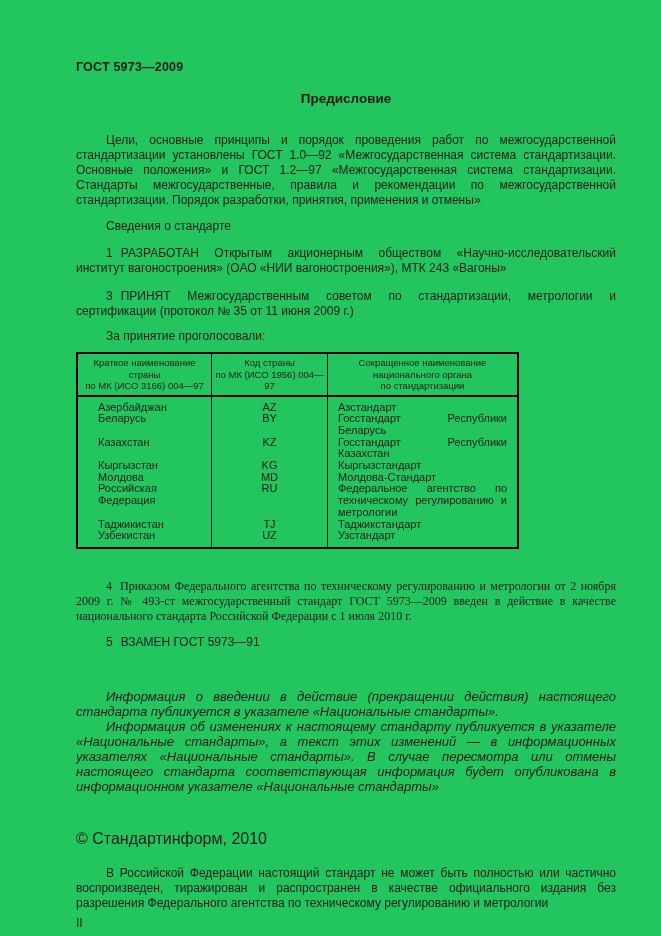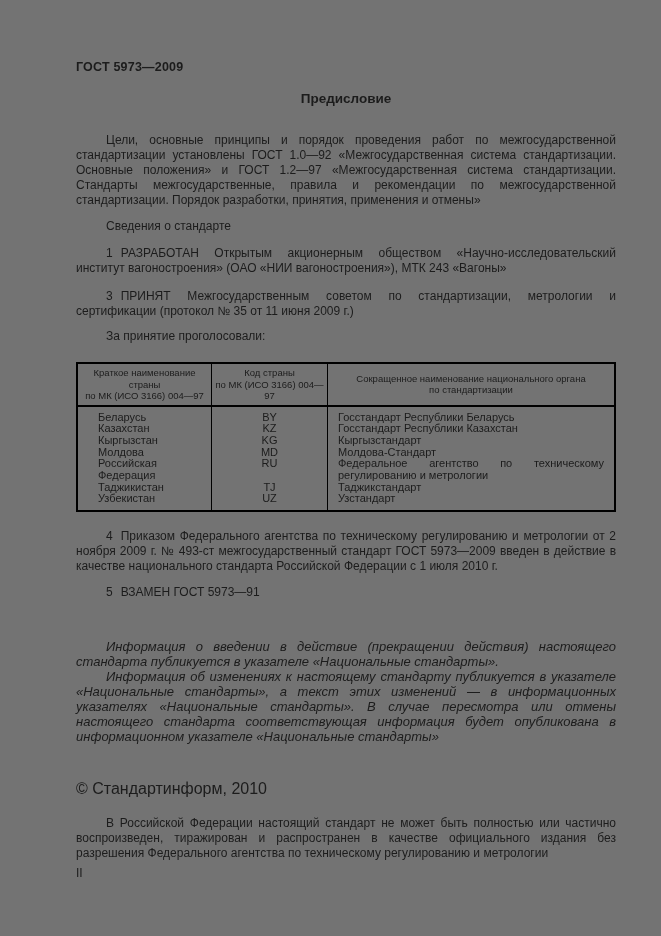--- a/index.html
+++ b/index.html
@@ -1,51 +1,51 @@
 <!DOCTYPE html>
 <html><head>
 <meta charset="utf-8">
 <style>
   html,body { margin:0; padding:0; background:#e8e8e8; }
   .page {
-    width:661px; height:936px; background:#737373; overflow:hidden;
+    width:661px; height:936px; background:#22c55e; overflow:hidden;
     font-family:"Liberation Sans", sans-serif; color:#1c1c1c;
     position:relative; margin:0 auto;
   }
   .content { padding:0 45px 0 76px; }
   p { margin:0; }
   .doc-code { margin-top:60px; font-size:12.5px; font-weight:bold; letter-spacing:0.2px; }
   .title { margin-top:17px; font-size:13.5px; font-weight:bold; text-align:center; }
   .body-text { font-size:12px; line-height:15px; text-align:justify; }
   .indent { text-indent:30px; }
   .intro { margin-top:27px; }
   .info-heading { margin-top:11px; font-size:12px; line-height:15px; font-weight:normal; text-indent:30px; }
   .item { font-size:12px; line-height:15px; text-align:justify; text-indent:30px; }
   .item .num { margin-right:8px; }
   .mt-item1 { margin-top:12px; }
   .mt-item2 { margin-top:10px; }
   .mt-item3 { margin-top:13px; }
   .vote-intro { margin-top:10px; font-size:12px; line-height:15px; text-indent:30px; }
   table.vote {
-    margin-top:18px; width:540px; border-collapse:collapse;
+    margin-top:8px; width:443px; border-collapse:collapse;
     border:2px solid #000; table-layout:fixed;
   }
   table.vote th {
     font-size:9.5px; line-height:11.5px; font-weight:normal; text-align:center;
     white-space:pre-line; padding:3px 2px; border-bottom:2px solid #000;
   }
   table.vote td { font-size:11px; line-height:11.7px; vertical-align:top; padding:0 0; }
   table.vote .c1 { width:129px; border-right:1px solid #000; }
   table.vote .c2 { width:111px; border-right:1px solid #000; }
   table.vote td.c1 { padding-left:20px; }
   table.vote td.c2 { text-align:center; }
   table.vote td.c3 { padding-left:10px; padding-right:10px; text-align:justify; }
   table.vote tbody tr:first-child td { padding-top:5px; }
   table.vote tbody tr:last-child td { padding-bottom:5px; }
-  .mt-item4 { margin-top:17px; }
+  .mt-item4 { margin-top:30px;font-family:Liberation Serif, serif; }
   .mt-item5 { margin-top:11px; }
   .notes { margin-top:39px; }
   .note { font-size:13px; line-height:15px; font-style:italic; text-align:justify; text-indent:30px; }
   .copyright { margin-top:37px; font-size:16px; line-height:15px; }
   .footer-note { margin-top:20px; }
   .page-num { margin-top:5px; font-size:12px; line-height:15px; }
 </style>
 </head>
 <body>
 
@@ -66,26 +66,31 @@
     <p class="item mt-item3"><span class="num">3</span><span>ПРИНЯТ Межгосударственным советом по стандартизации, метрологии и сертификации (протокол № 35 от 11 июня 2009 г.)</span></p>
 
     <p class="vote-intro">За принятие проголосовали:</p>
 
     <table class="vote">
       <thead>
         <tr>
           <th class="c1">Краткое наименование страны
 по МК (ИСО 3166) 004—97</th>
           <th class="c2">Код страны
-по МК (ИСО 3166) 004—97</th>
+по МК (ИСО 1956) 004—97</th>
           <th class="c3">Сокращенное наименование национального органа
 по стандартизации</th>
         </tr>
       </thead>
       <tbody>
+        <tr>
+          <td class="c1">Азербайджан</td>
+          <td class="c2">AZ</td>
+          <td class="c3">Азстандарт</td>
+        </tr>
         <tr>
           <td class="c1">Беларусь</td>
           <td class="c2">BY</td>
           <td class="c3">Госстандарт Республики Беларусь</td>
         </tr>
         <tr>
           <td class="c1">Казахстан</td>
           <td class="c2">KZ</td>
           <td class="c3">Госстандарт Республики Казахстан</td>
         </tr>

